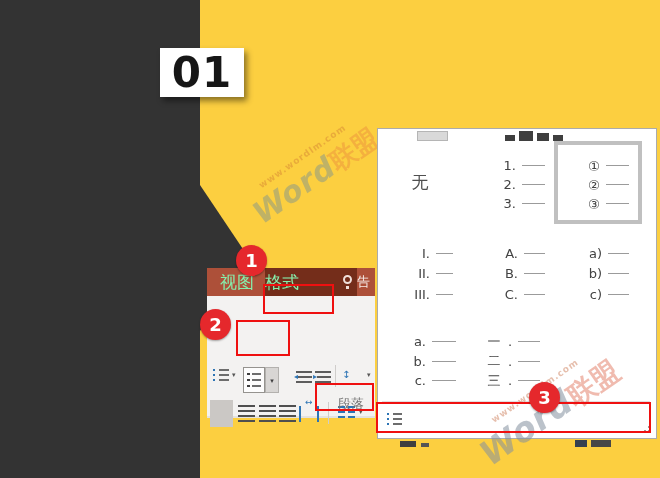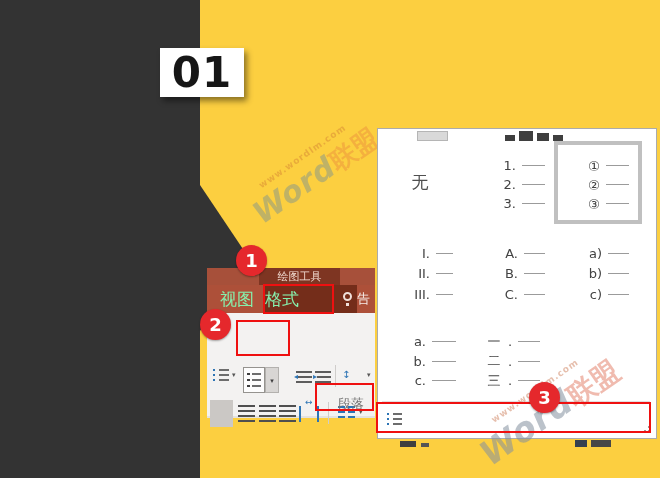--- a/index.html
+++ b/index.html
@@ -139,23 +139,20 @@
     <span>01</span>
   </div>
 
 
   <div class="wm wm-top">
     <span class="wm-url">www.wordlm.com</span>
     <span class="wm-word">Word</span><span class="wm-cjk">联盟</span>
   </div>
 
   <div class="ribbon">
-    <div class="rb-context">
-      <span class="rb-context-box">绘图工具</span>
-    </div>
     <div class="rb-tabs">
       <span class="rb-tab rb-tab-view">视图</span>
       <span class="rb-tab rb-tab-format">格式</span>
       <span class="rb-bulb"></span>
       <span class="rb-tellme">告</span>
     </div>
     <div class="rb-body">
       <span class="icn bullets-ic" style="left:6px;top:56px;"></span>
       <span class="drop" style="left:25px;top:59px;">▾</span>
       <span class="numbox">

